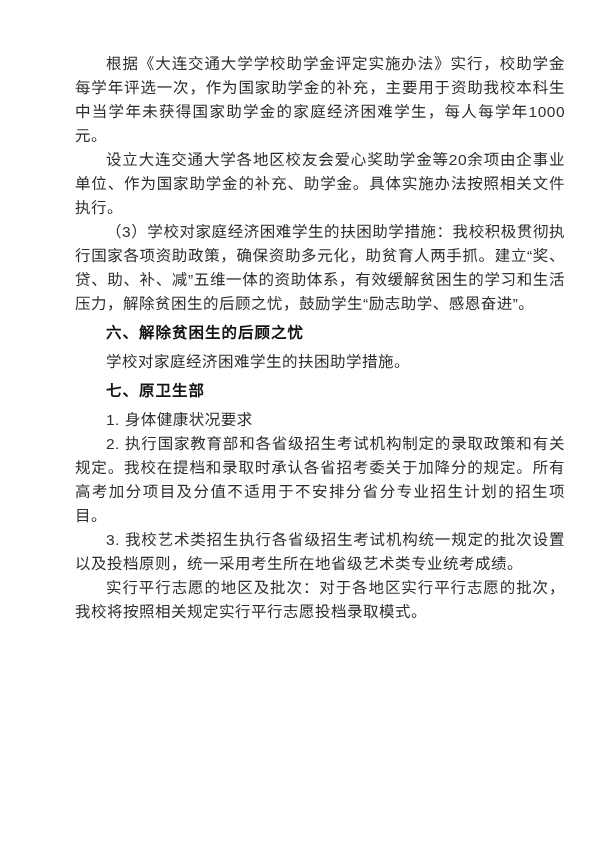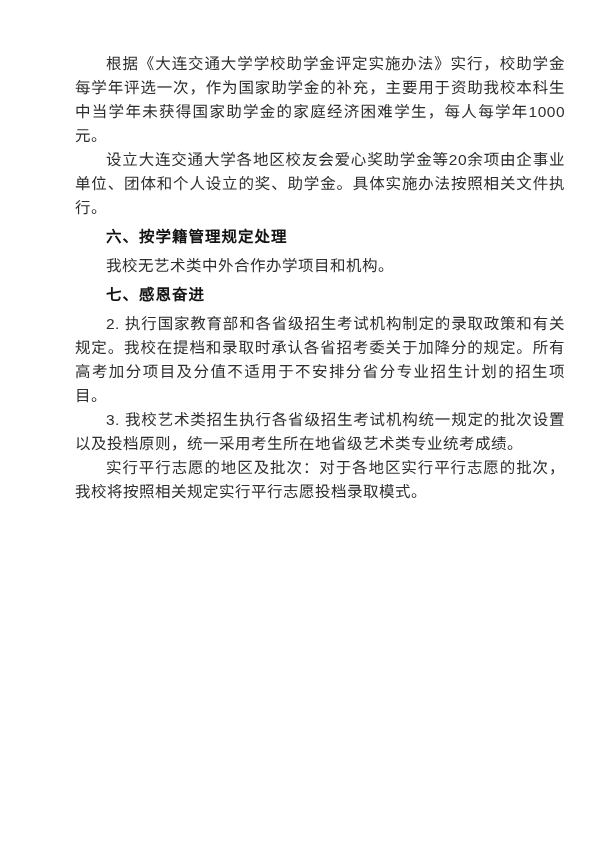--- a/index.html
+++ b/index.html
@@ -43,21 +43,23 @@
     margin: 5px 0 5px 0;
     letter-spacing: 1px;
   }
 </style>
 </head>
 <body>
 
 <div class="page">
   <div class="content">
     <p class="body">根据《大连交通大学学校助学金评定实施办法》实行，校助学金每学年评选一次，作为国家助学金的补充，主要用于资助我校本科生中当学年未获得国家助学金的家庭经济困难学生，每人每学年1000元。</p>
-    <p class="body">设立大连交通大学各地区校友会爱心奖助学金等20余项由企事业单位、团体和个人设立的奖、助学金。具体实施办法按照相关文件执行。</p>
-    <h2 class="heading">六、按学籍管理规定处理</h2>
-    <p class="body">我校无艺术类中外合作办学项目和机构。</p>
-    <h2 class="heading">七、感恩奋进</h2>
+    <p class="body">设立大连交通大学各地区校友会爱心奖助学金等20余项由企事业单位、作为国家助学金的补充、助学金。具体实施办法按照相关文件执行。</p>
+    <p class="body">（3）学校对家庭经济困难学生的扶困助学措施：我校积极贯彻执行国家各项资助政策，确保资助多元化，助贫育人两手抓。建立“奖、贷、助、补、减”五维一体的资助体系，有效缓解贫困生的学习和生活压力，解除贫困生的后顾之忧，鼓励学生“励志助学、感恩奋进”。</p>
+    <h2 class="heading">六、解除贫困生的后顾之忧</h2>
+    <p class="body">学校对家庭经济困难学生的扶困助学措施。</p>
+    <h2 class="heading">七、原卫生部</h2>
+    <p class="body">1. 身体健康状况要求</p>
     <p class="body">2. 执行国家教育部和各省级招生考试机构制定的录取政策和有关规定。我校在提档和录取时承认各省招考委关于加降分的规定。所有高考加分项目及分值不适用于不安排分省分专业招生计划的招生项目。</p>
     <p class="body">3. 我校艺术类招生执行各省级招生考试机构统一规定的批次设置以及投档原则，统一采用考生所在地省级艺术类专业统考成绩。</p>
     <p class="body">实行平行志愿的地区及批次：对于各地区实行平行志愿的批次，我校将按照相关规定实行平行志愿投档录取模式。</p>
   </div>
 </div>
 
 </body></html>

